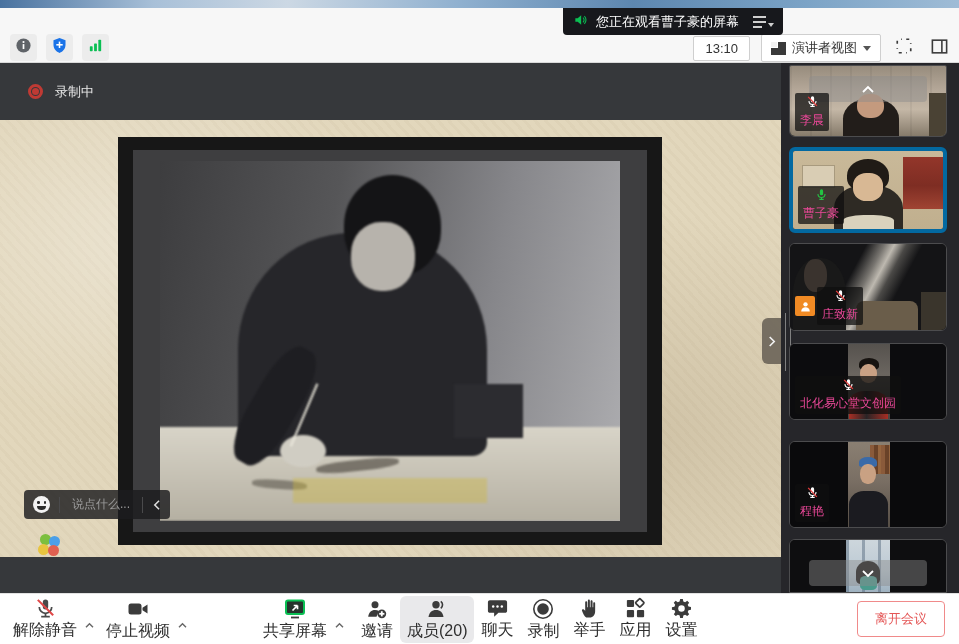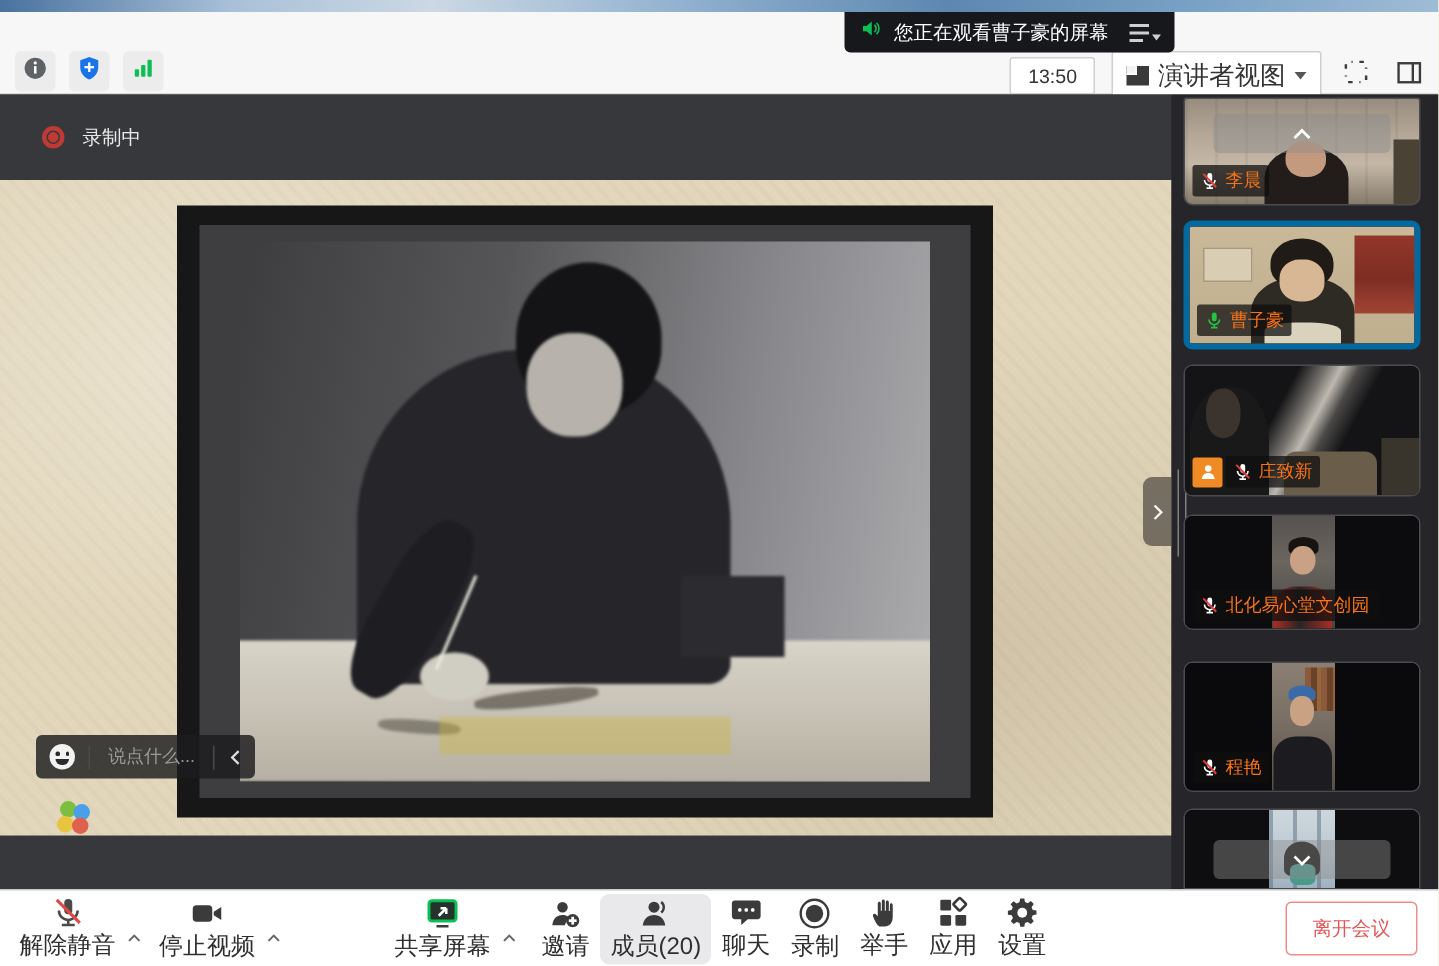--- a/index.html
+++ b/index.html
@@ -10,21 +10,21 @@
   
   .desktop-strip { position:absolute; top:0; left:0; width:100%; height:8px;
     background:linear-gradient(90deg,#49729f 0%,#a8c0d8 16%,#ccd8e4 30%,#8fb0cf 48%,#5d87b0 66%,#7ba3c6 84%,#9fbcd6 100%); }
 
   
   .topbar { position:absolute; top:8px; left:0; width:100%; height:55px; background:#f7f7f7; border-bottom:1px solid #d9d9d9; }
   .tb-left { position:absolute; left:10px; top:26px; display:flex; gap:9px; }
   .tb-ic { width:27px; height:27px; background:#ececec; border-radius:4px; display:flex; align-items:center; justify-content:center; cursor:pointer; }
   .tb-right { position:absolute; right:8px; top:26px; display:flex; align-items:center; gap:11px; }
   .time-box { border:1px solid #cfcfcf; background:#fff; border-radius:2px; padding:4px 11px; font-size:13px; color:#333; }
-  .view-btn { border:1px solid #cfcfcf; background:#fff; border-radius:2px; padding:4px 9px; display:flex; align-items:center; gap:6px; font-size:17px; color:#333; cursor:pointer; }
+  .view-btn { border:1px solid #cfcfcf; background:#fff; border-radius:2px; padding:4px 9px; display:flex; align-items:center; gap:6px; font-size:13px; color:#333; cursor:pointer; }
   .layout-ic { position:relative; width:15px; height:13px; background:#3a3a3a; }
   .layout-ic::after { content:""; position:absolute; left:0; top:0; width:6px; height:5px; background:#f2f2f2; border-right:1px solid #fff; border-bottom:1px solid #fff; }
   .caret-down { width:0; height:0; border-left:4px solid transparent; border-right:4px solid transparent; border-top:5px solid #555; }
   .plain-ic { width:24px; height:24px; display:flex; align-items:center; justify-content:center; cursor:pointer; }
 
   
   .banner { position:absolute; top:8px; left:563px; height:27px; background:#17181c; border-radius:0 0 4px 4px; display:flex; align-items:center; padding:0 9px; gap:8px; z-index:6; }
   .banner-text { color:#fff; font-size:13px; white-space:nowrap; }
   .banner-menu { display:flex; align-items:flex-end; gap:2px; padding-left:6px; cursor:pointer; }
   .bm-lines { display:flex; flex-direction:column; gap:3px; }
@@ -134,21 +134,21 @@
   .scene6 { background:#0e0e10; }
   .s6-col { position:absolute; left:36%; top:0; width:28%; height:100%; background:linear-gradient(180deg,#cdd6dc 0%,#bccad4 60%,#9fb2c0 100%);
     background-image:repeating-linear-gradient(90deg, rgba(90,110,130,.5) 0 3px, transparent 3px 16px),linear-gradient(180deg,#cdd6dc 0%,#bccad4 60%,#9fb2c0 100%); }
   .s6-hair { position:absolute; left:42%; top:40%; width:16%; height:44%; background:#15120f; border-radius:50% 50% 20% 20%; }
   .s6-mask { position:absolute; left:45%; top:70%; width:11%; height:26%; background:#4a9a8c; border-radius:30%; }
 
   .scroll-pill { position:absolute; left:50%; transform:translateX(-50%); width:118px; height:26px; background:rgba(140,140,140,.45); border-radius:4px; display:flex; align-items:center; justify-content:center; cursor:pointer; }
   .t1 .scroll-pill { top:10px; } .t6 .scroll-pill { top:20px; }
 
   .nrow { position:absolute; left:5px; bottom:5px; display:flex; align-items:center; gap:2px; max-width:calc(100% - 8px); }
-  .nlabel { background:rgba(15,15,15,.74); border-radius:2px; padding:2px 5px; display:flex; align-items:center; gap:4px; color:#f97316; font-size:12px; white-space:nowrap; overflow:hidden; }
+  .nlabel { background:rgba(15,15,15,.74); border-radius:2px; padding:2px 5px; display:flex; align-items:center; gap:4px; color:#ec4899; font-size:12px; white-space:nowrap; overflow:hidden;flex-direction:column; }
   .badge { width:20px; height:20px; background:#f08a24; border-radius:2px; display:flex; align-items:center; justify-content:center; flex:0 0 auto; }
 
   
   .footer { position:absolute; left:0; top:593px; width:959px; height:51px; background:#fff; border-top:1px solid #e2e2e2; display:flex; align-items:center; }
   .fbtn { display:flex; flex-direction:column; align-items:center; justify-content:center; height:47px; padding:2px 7px; border-radius:6px; cursor:pointer; }
   .fbtn.active-btn { background:#e9e9eb;text-align:right; }
   .fico { height:25px; display:flex; align-items:center; justify-content:center; }
   .flabel { font-size:16px; color:#2f2f2f; white-space:nowrap; }
   .fchev { width:15px; height:47px; display:flex; align-items:center; justify-content:flex-start; padding-top:13px; cursor:pointer; }
   .sp-a { width:6px; } .sp-b { width:64px; } .sp-c { width:5px; } .grow { flex:1; }
@@ -185,21 +185,21 @@
         <span>
           <svg width="17" height="17" viewBox="0 0 24 24">
               <rect x="4" y="13" width="4" height="7" rx="1" fill="#0abf53"></rect>
               <rect x="10" y="9" width="4" height="11" rx="1" fill="#0abf53"></rect>
               <rect x="16" y="4" width="4" height="16" rx="1" fill="#0abf53"></rect>
             </svg>
         </span>
       </div>
     </div>
     <div class="tb-right">
-      <div class="time-box">13:50</div>
+      <div class="time-box">13:10</div>
       <div class="view-btn">
         <span class="layout-ic"></span>
         <span>演讲者视图</span>
         <span class="caret-down"></span>
       </div>
       <div class="plain-ic">
         <span>
           <svg width="18" height="18" viewBox="0 0 24 24">
               <path d="M3 9V3h6 M15 3h6v6 M21 15v6h-6 M9 21H3v-6" stroke="#3b3b3b" stroke-width="2.2" fill="none" stroke-dasharray="4 7"></path>
             </svg>

